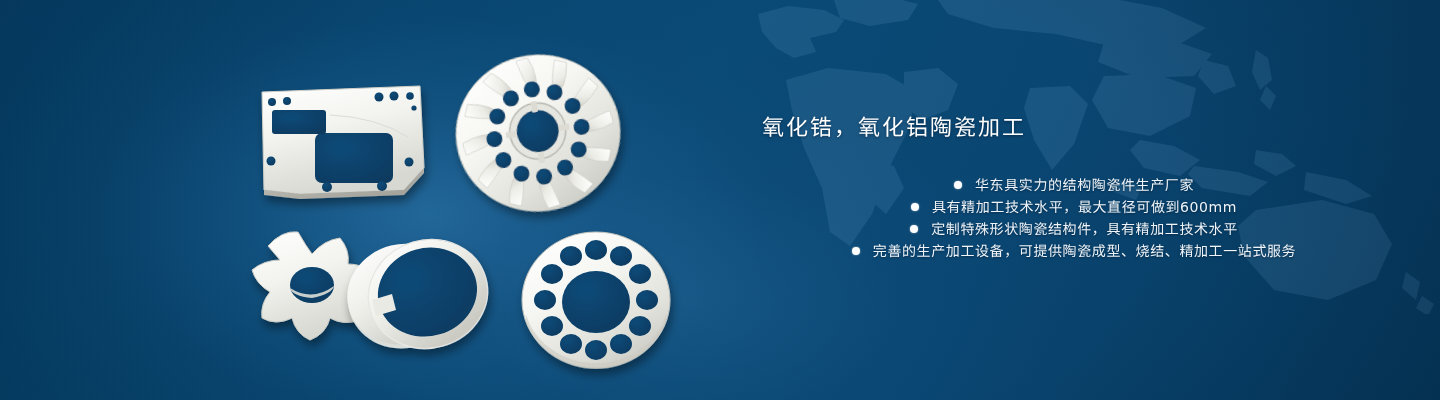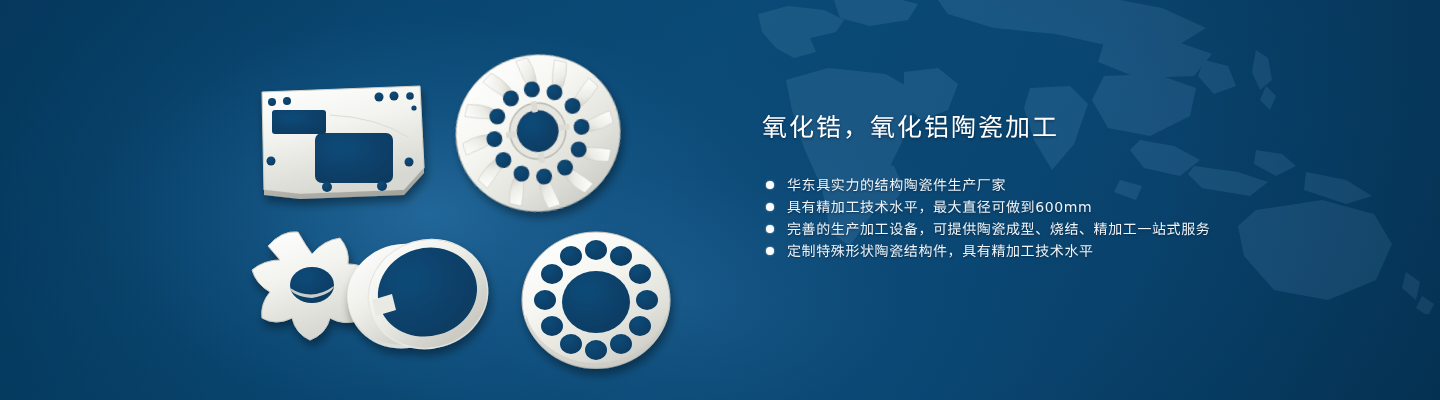--- a/index.html
+++ b/index.html
@@ -86,38 +86,39 @@
 
   
   .copy {
     position: absolute;
     left: 762px;
     top: 108px;
     width: 620px;
   }
   .headline {
     margin: 0;
-    font-size: 25px;
+    font-size: 22px;
     line-height: 40px;
     font-weight: 400;
     letter-spacing: 2px;
     color: #ffffff;
     text-shadow: 0 1px 3px rgba(0,18,38,0.55);
     white-space: nowrap;
   }
   .bullets {
     list-style: none;
     margin: 26px 0 0 4px;
     padding: 0;
   }
   .bullet {
     display: flex;
     align-items: center;
     height: 22px;
     margin-bottom: 0px;
+    justify-content: center;
   }
   .bullet-dot {
     flex: 0 0 auto;
     width: 8px;
     height: 8px;
     border-radius: 50%;
     background: #ffffff;
     margin-right: 13px;
     box-shadow: 0 0 2px rgba(255,255,255,0.6);
   }
@@ -370,22 +371,22 @@
       <li class="bullet">
         <span class="bullet-dot"></span>
         <span class="bullet-text">华东具实力的结构陶瓷件生产厂家</span>
       </li>
       <li class="bullet">
         <span class="bullet-dot"></span>
         <span class="bullet-text">具有精加工技术水平，最大直径可做到600mm</span>
       </li>
       <li class="bullet">
         <span class="bullet-dot"></span>
-        <span class="bullet-text">完善的生产加工设备，可提供陶瓷成型、烧结、精加工一站式服务</span>
+        <span class="bullet-text">定制特殊形状陶瓷结构件，具有精加工技术水平</span>
       </li>
       <li class="bullet">
         <span class="bullet-dot"></span>
-        <span class="bullet-text">定制特殊形状陶瓷结构件，具有精加工技术水平</span>
+        <span class="bullet-text">完善的生产加工设备，可提供陶瓷成型、烧结、精加工一站式服务</span>
       </li>
     </ul>
   </div>
 
 </div>
 
 </body></html>

